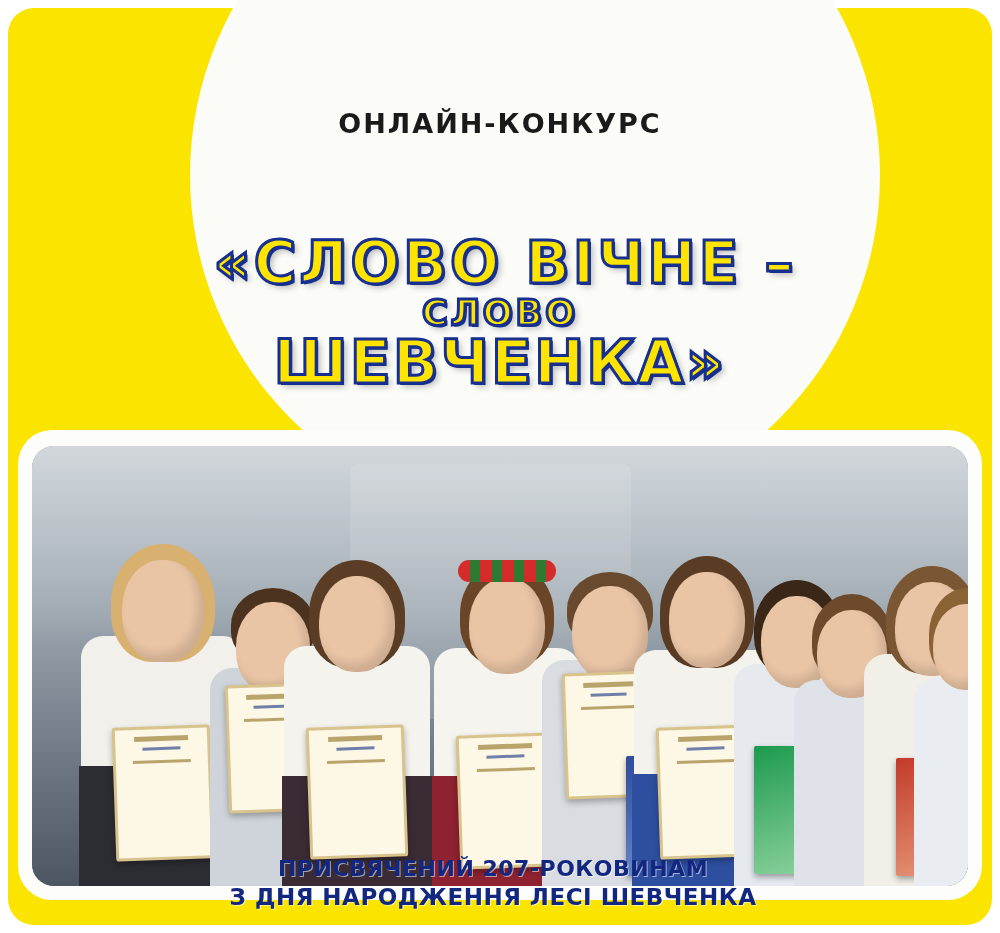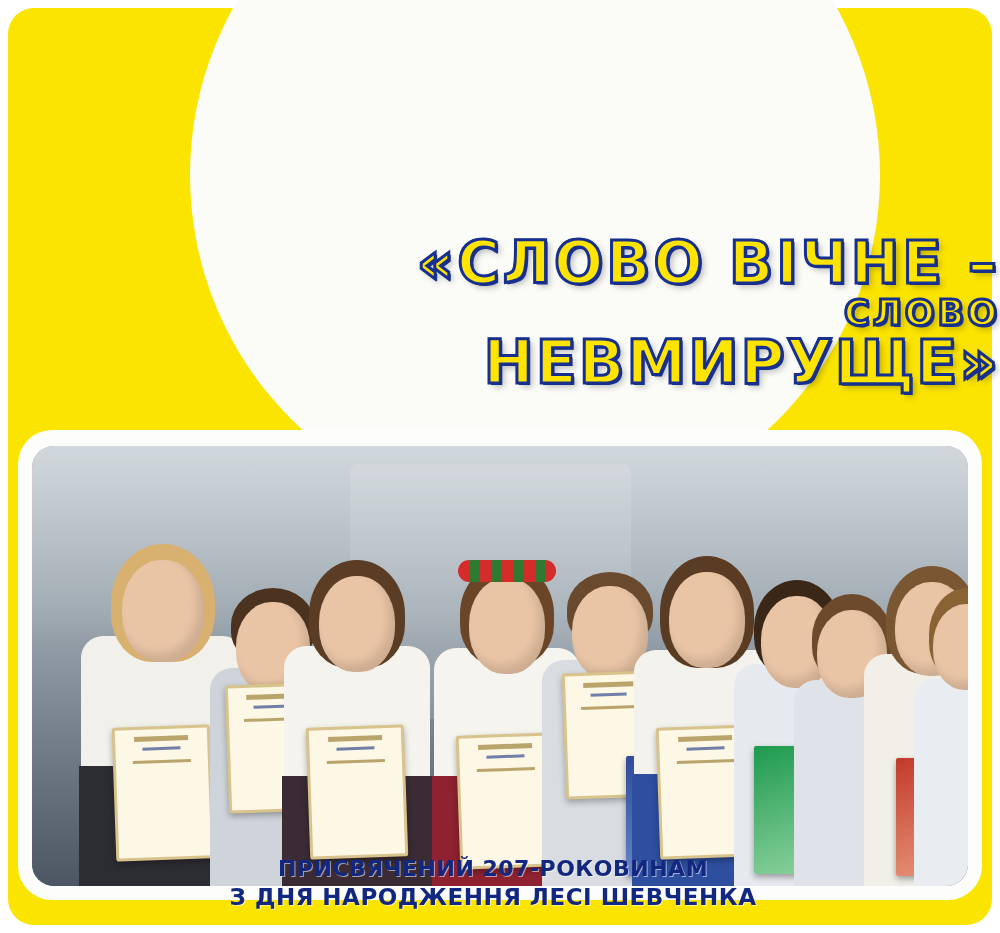--- a/index.html
+++ b/index.html
@@ -50,21 +50,21 @@
     letter-spacing: 2px;
     color: #1a1a1a;
     z-index: 6;
   }
   
   .headline {
     position: absolute;
     left: 0;
     right: 0;
     top: 236px;
-    text-align: right;
+    text-align: center;
     z-index: 6;
     font-family: "DejaVu Sans", sans-serif;
     font-weight: bold;
     line-height: 0.95;
     -webkit-text-stroke: 3px #17308f;
     color: #ffe400;
     text-shadow:
        2px 2px 0 #17308f,
       -1px -1px 0 #17308f,
        4px 4px 6px rgba(0,0,0,0.25);
@@ -203,25 +203,26 @@
   .cap-2 { font-size: 23px; }
 </style>
 </head>
 <body>
 
 <div class="poster">
 
   <div class="bg-yellow"></div>
   <div class="bg-circle"></div>
 
+  <div class="kicker">ОНЛАЙН-КОНКУРС</div>
 
   <div class="headline">
     <div class="hl-1">«СЛОВО ВІЧНЕ –</div>
     <div class="hl-2">СЛОВО</div>
-    <div class="hl-3">НЕВМИРУЩЕ»</div>
+    <div class="hl-3">ШЕВЧЕНКА»</div>
   </div>
 
   <div class="photo-wrap">
     <div class="photo-white"></div>
     <div class="photo">
       <div class="room"></div>
 
       <div class="kid" style="left:46px; width:170px; height:360px;">
         <div class="body" style="width:164px;height:250px;background:#f2f0ea;"></div>
         <div class="body" style="width:168px;height:120px;background:#2c2c33;border-radius:0;"></div>

